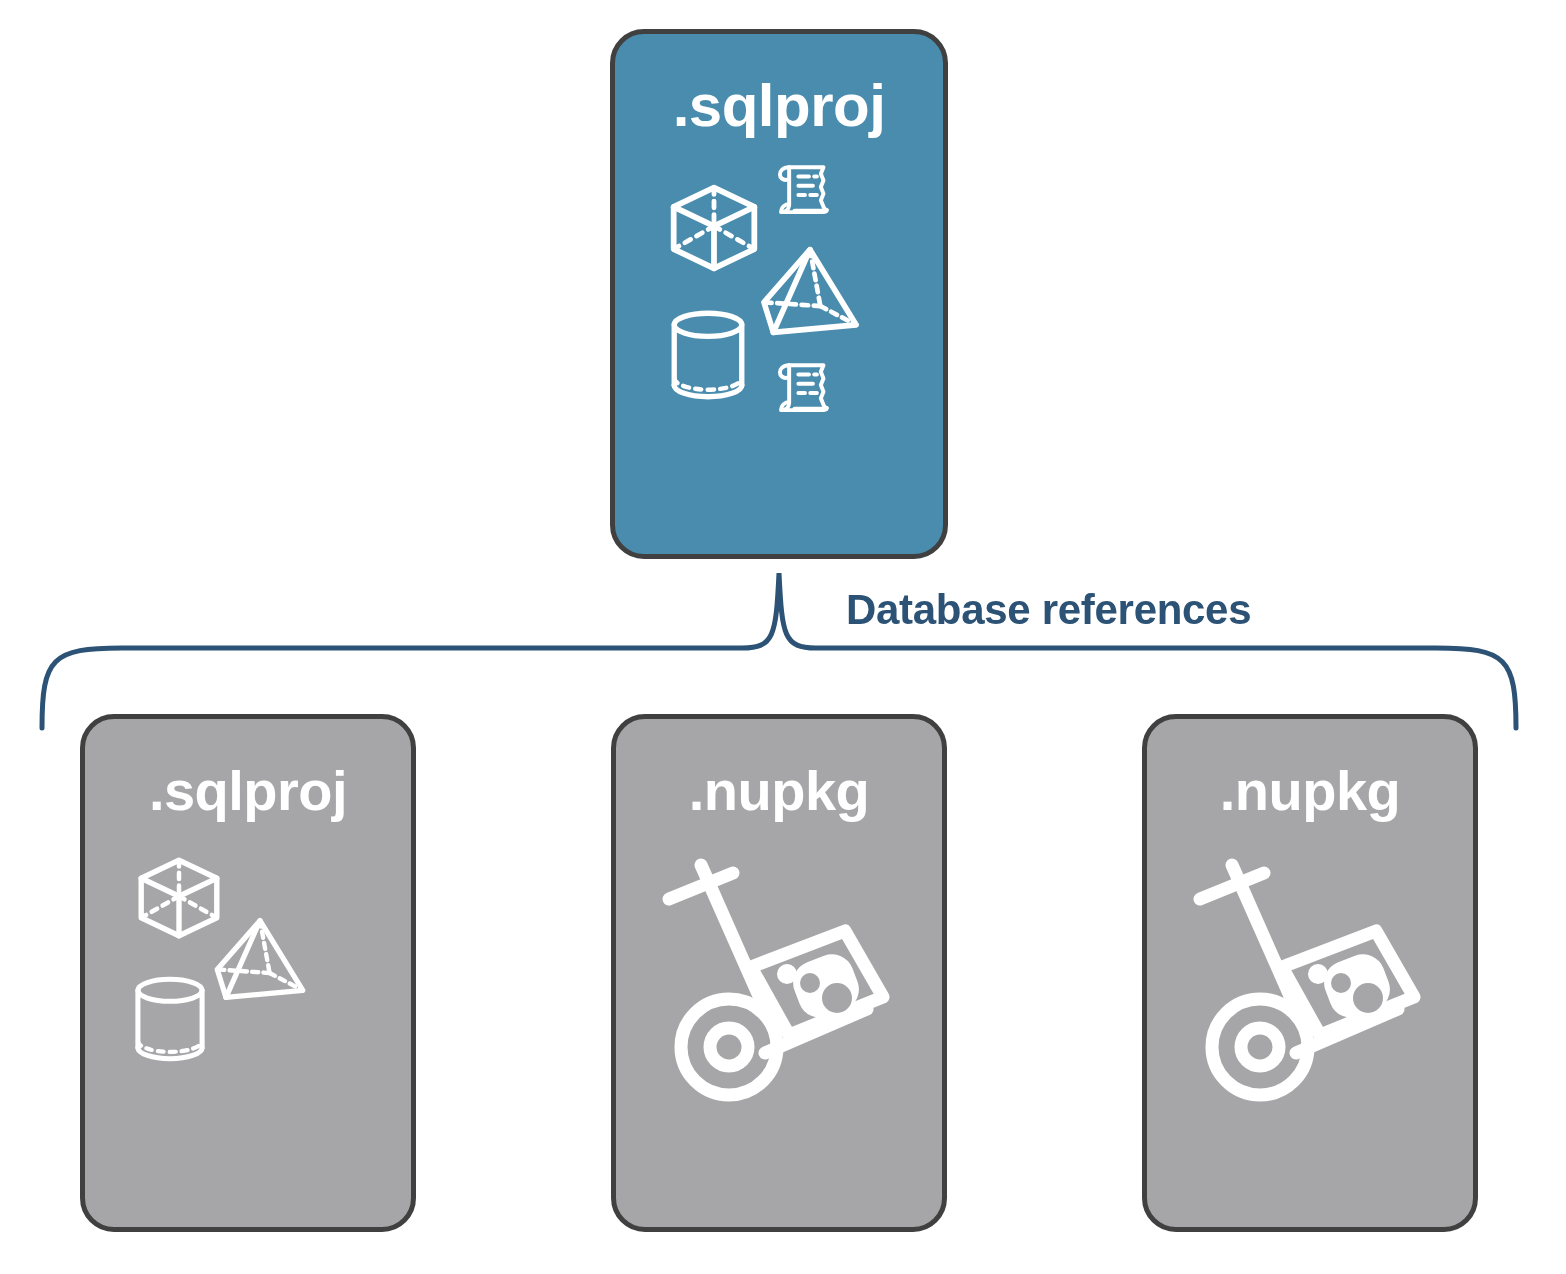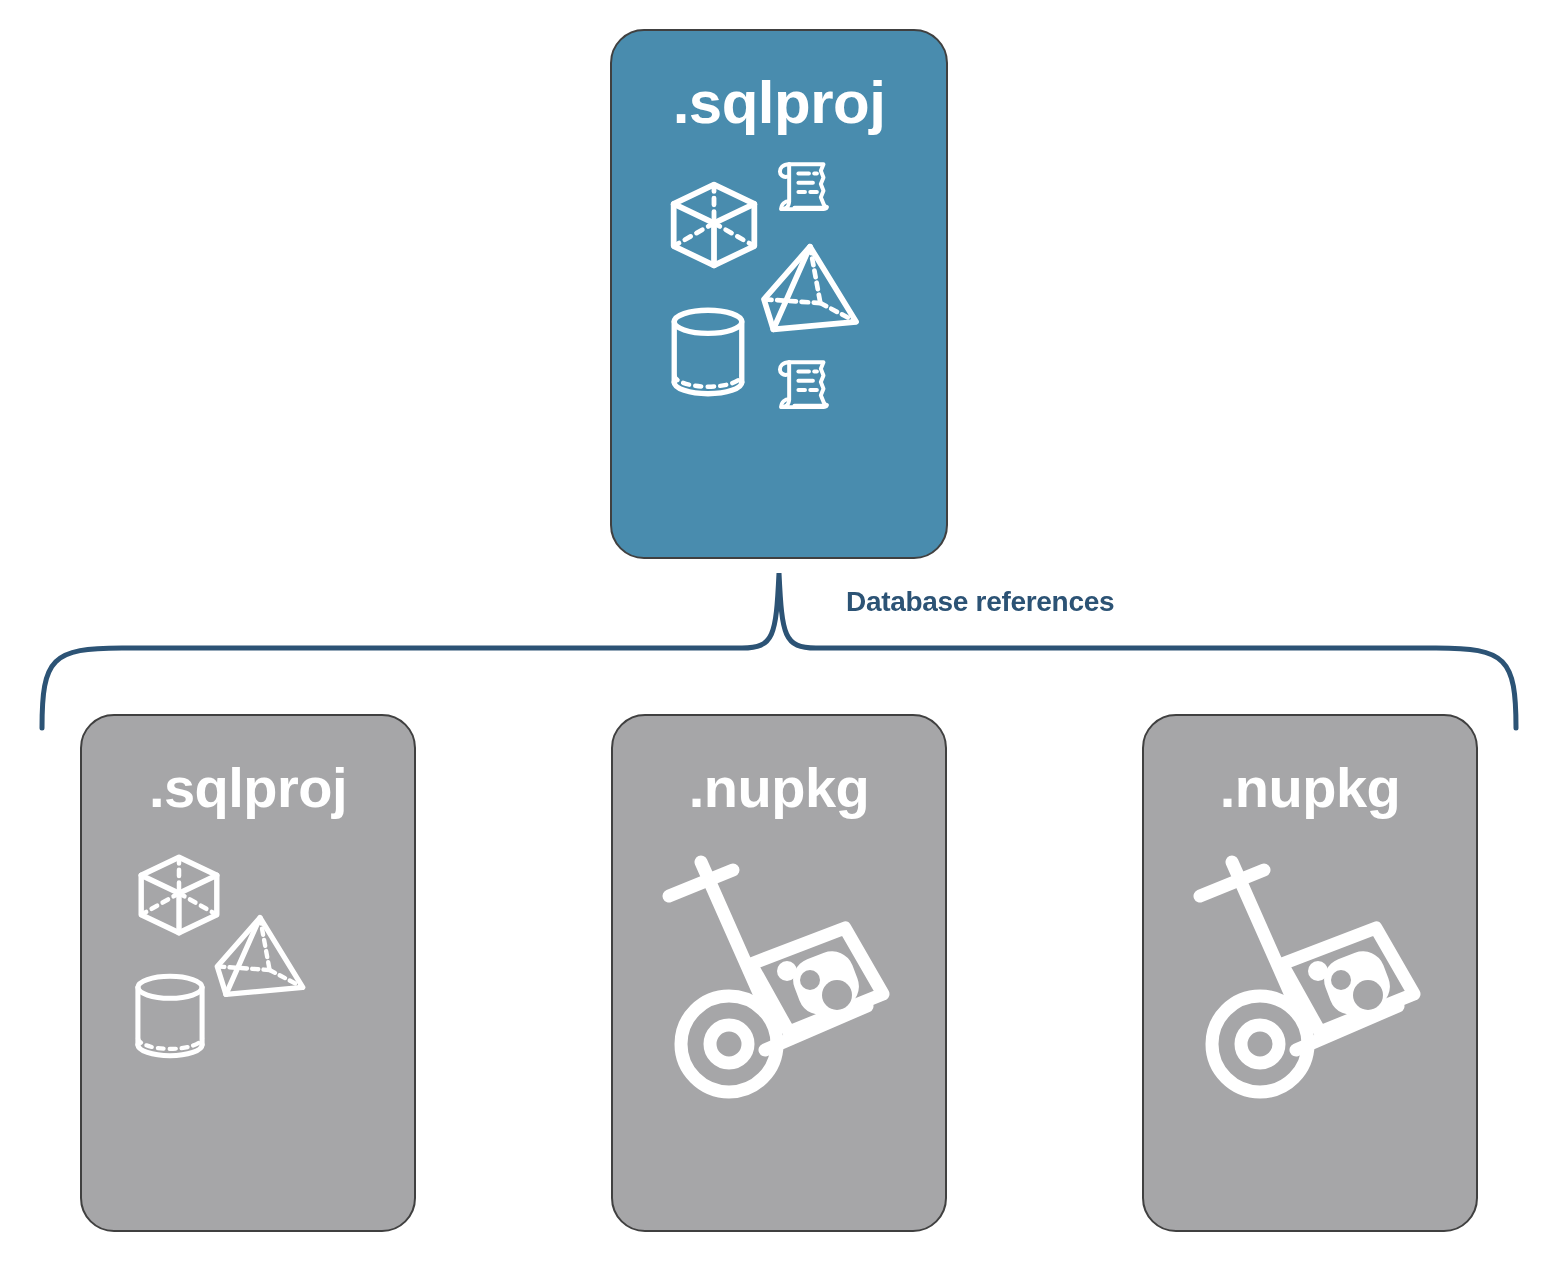--- a/index.html
+++ b/index.html
@@ -14,21 +14,21 @@
     overflow: hidden;
   }
   #diagram {
     position: relative;
     width: 1566px;
     height: 1274px;
     background: #ffffff;
   }
   .node-box {
     position: absolute;
-    border: 2px solid #404040;
+    border: 5px solid #404040;
     border-radius: 34px;
     box-sizing: border-box;
     display: flex;
     flex-direction: column;
     align-items: center;
   }
   .node-box.primary {
     background: #498cae;
   }
   .node-box.secondary {
@@ -85,21 +85,21 @@
     left: 0;
     top: 540px;
     width: 1566px;
     height: 220px;
     pointer-events: none;
   }
   #brace-label {
     position: absolute;
     left: 846px;
     top: 586px;
-    font-size: 28px;
+    font-size: 42px;
     font-weight: bold;
     color: #2c5375;
     letter-spacing: -0.3px;
     white-space: nowrap;
     user-select: none;
   }
 </style>
 </head>
 <body>
 

